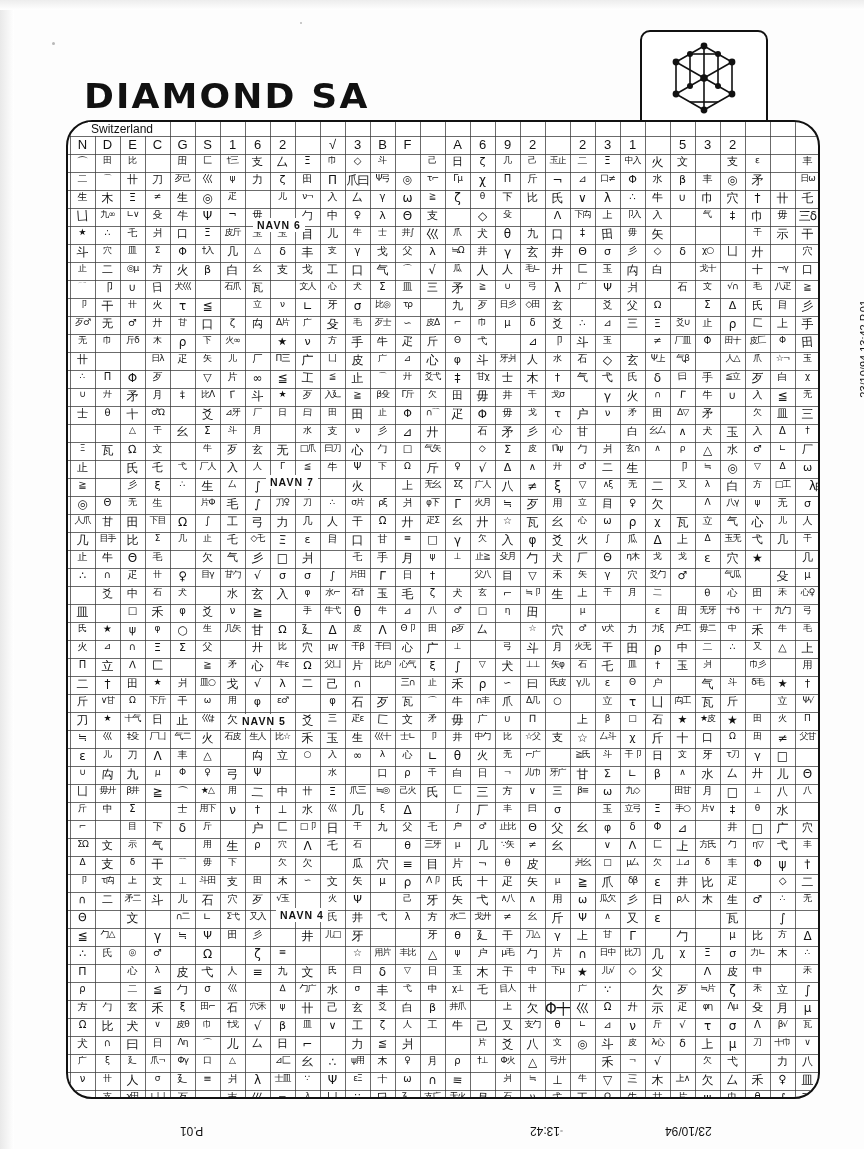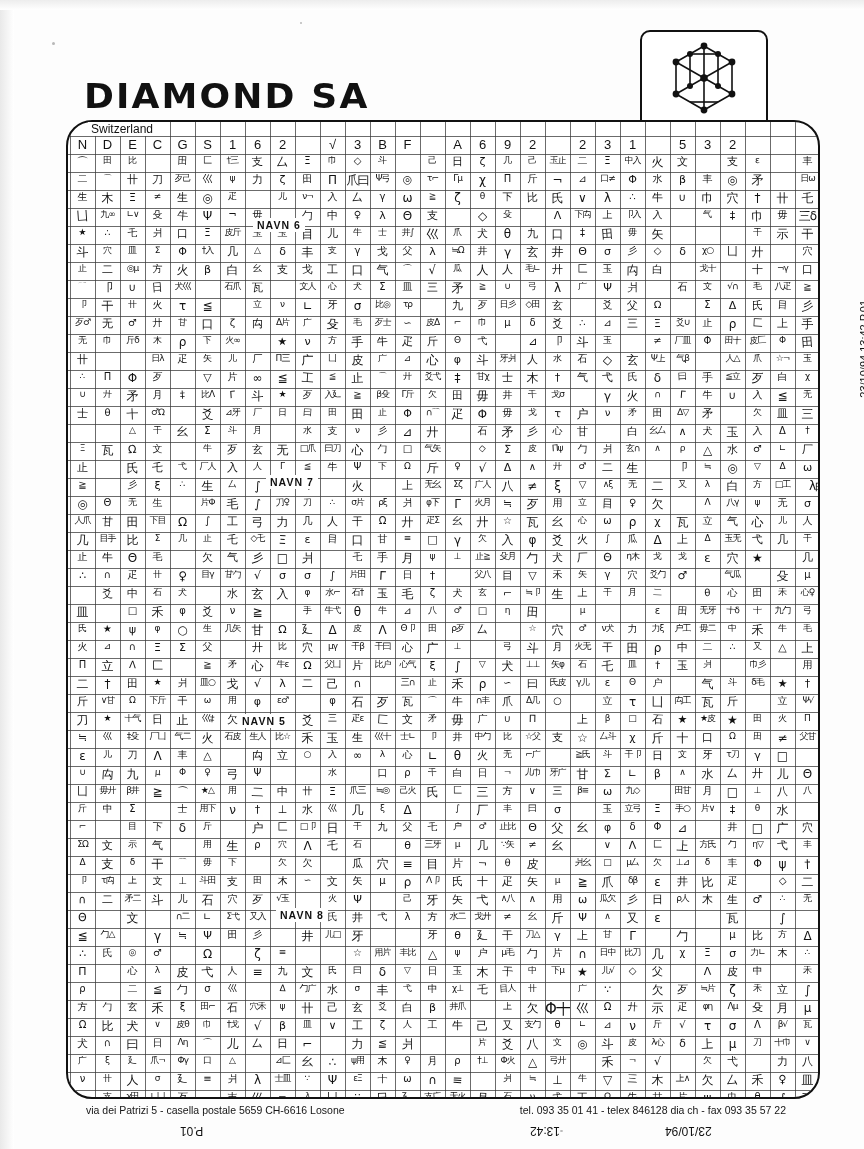--- a/index.html
+++ b/index.html
@@ -1953,28 +1953,24 @@
         <div class="cell" style="left: 627px; top: 970px; width: 25px; height: 16px; font-size: 12px;">ψ</div>
         <div class="cell" style="left: 652px; top: 970px; width: 25px; height: 16px; font-size: 10px;">巾</div>
         <div class="cell" style="left: 677px; top: 970px; width: 25px; height: 16px; font-size: 10px;">θ</div>
         <div class="cell" style="left: 702px; top: 970px; width: 25px; height: 16px; font-size: 12px;">∫</div>
         <div class="cell" style="left: 727px; top: 970px; width: 25px; height: 16px; font-size: 12px;">三</div>
       </div>
     <div id="section-tags">
         <div class="navn-tag" style="left: 185px; top: 96px;">NAVN 6</div>
         <div class="navn-tag" style="left: 198px; top: 353px;">NAVN 7</div>
         <div class="navn-tag" style="left: 170px; top: 592px;">NAVN 5</div>
-        <div class="navn-tag" style="left: 208px; top: 786px;">NAVN 8</div>
+        <div class="navn-tag" style="left: 208px; top: 786px;">NAVN 4</div>
       </div>
   </div>
 
-  <div class="footer">
-    <span class="footer-left">via dei Patrizi 5 - casella postale 5659      CH-6616 Losone</span>
-    <span class="footer-right">tel. 093 35 01 41 - telex 846128 dia ch - fax 093 35 57 22</span>
-  </div>
 
   <div class="fax-strip">
     <span class="fax-item" style="left:180px;top:4px;">P.01</span>
     <span class="fax-item" style="left:530px;top:4px;">13:42</span>
     <span class="fax-item" style="left:665px;top:4px;">23/10/94</span>
   </div>
 
   <div class="edge-rot">23/10/94  13:42  P.01</div>
 
 </div>

